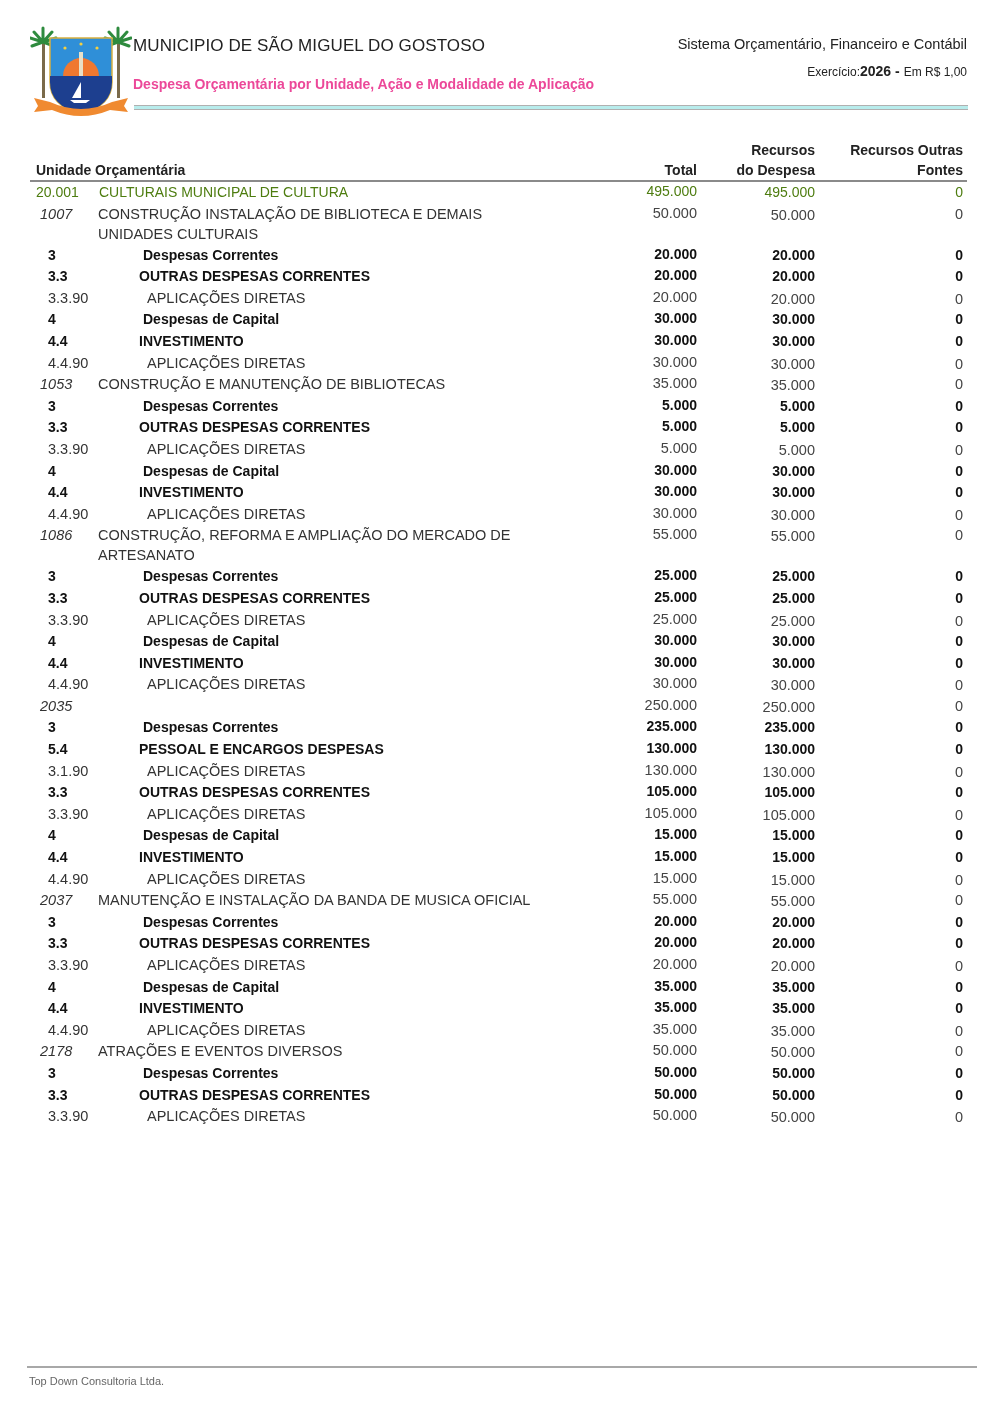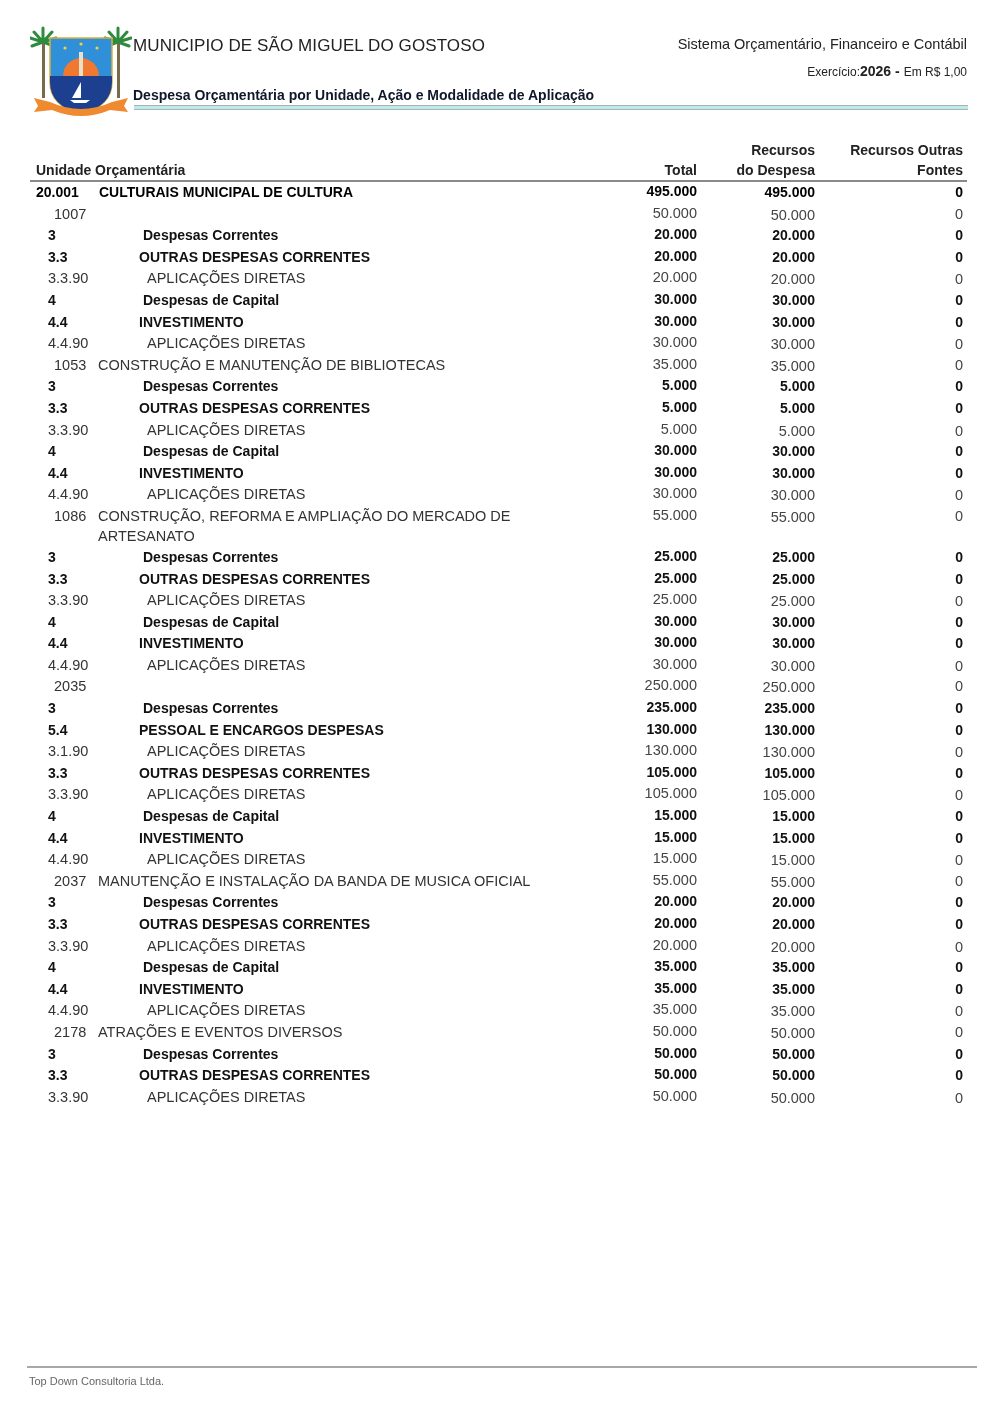--- a/index.html
+++ b/index.html
@@ -1,21 +1,21 @@
 <!DOCTYPE html>
 <html><head>
 <meta charset="utf-8">
 <style>
   html, body { margin: 0; padding: 0; background: #ffffff; }
   body { width: 1000px; height: 1413px; position: relative; font-family: "Liberation Sans", sans-serif; color: #222; overflow: hidden; }
 
   .logo { position: absolute; left: 30px; top: 24px; width: 102px; height: 96px; }
   .muni { position: absolute; left: 133px; top: 36px; font-size: 17px; color: #222; letter-spacing: 0.1px; }
   .sys { position: absolute; right: 33px; top: 36px; font-size: 14.5px; color: #222; }
-  .subtitle { position: absolute; left: 133px; top: 87px; font-size: 14px; font-weight: bold; color: #0f172a; }
+  .subtitle { position: absolute; left: 133px; top: 76px; font-size: 14px; font-weight: bold; color: #ec4899; }
   .exercise { position: absolute; right: 33px; top: 63px; font-size: 12px; color: #222; }
   .exercise .yr { font-weight: bold; font-size: 14px; }
   .exercise .dash { font-weight: bold; font-size: 14px; }
   .hdr-line { position: absolute; left: 134px; top: 105px; width: 834px; height: 3px; background: #b8ecec; border-top: 1px solid #b0b0b0; border-bottom: 1px solid #b0b0b0; }
 
   .col-head { position: absolute; top: 138px; left: 30px; width: 937px; height: 42px; border-bottom: 2px solid #8a8a8a; }
   .col-head .ch { position: absolute; font-size: 14px; font-weight: bold; color: #222; line-height: 20px; }
   .ch-unidade { left: 6px; top: 22px; }
   .ch-total { right: 270px; top: 22px; text-align: right; }
   .ch-tesouro { right: 152px; top: 2px; text-align: right; }
@@ -23,25 +23,25 @@
 
   .rows { position: absolute; top: 181px; left: 30px; width: 937px; }
   .row { position: relative; font-size: 14.5px; line-height: 20px; min-height: 21.6px; }
   .row .code { position: absolute; left: 10px; top: 1px; }
   .row .desc { display: block; padding-top: 1px; width: 440px; }
   .row .v1, .row .v2, .row .v3 { position: absolute; top: 0px; text-align: right; }
   .row .v1 { right: 270px; }
   .row .v2 { right: 152px; top: 1px; }
   .row .v3 { right: 4px; top: 1px; }
 
-  .lv0 { font-weight: bold; color: #000000; font-size: 14px; }
+  .lv0 { font-weight: normal; color: #4d7c0f; font-size: 14px; }
   .lv0 .code { left: 6px; }
   .lv0 .desc { margin-left: 69px; }
   .lv1 { color: #333; }
-  .lv1 .code { left: 24px; }
+  .lv1 .code { left: 10px; font-style: italic; }
   .lv1 .desc { margin-left: 68px; width: 440px; }
   .lv2 { font-weight: bold; color: #111; font-size: 14px; }
   .lv2 .code { left: 18px; }
   .lv2 .desc { margin-left: 100px; padding-left: 13px; }
   .lv3 { font-weight: bold; color: #111; font-size: 14px; }
   .lv3 .code { left: 18px; }
   .lv3 .desc { margin-left: 109px; }
   .lv4 { color: #333; }
   .lv4 .code { left: 18px; }
   .lv4 .desc { margin-left: 117px; }
@@ -103,20 +103,21 @@
 <div class="rows" id="rows">
     <div class="row lv0">
       <span class="code">20.001</span>
       <span class="desc">CULTURAIS MUNICIPAL DE CULTURA</span>
       <span class="v1">495.000</span>
       <span class="v2">495.000</span>
       <span class="v3">0</span>
     </div>
     <div class="row lv1">
       <span class="code">1007</span>
+      <span class="desc">CONSTRUÇÃO INSTALAÇÃO DE BIBLIOTECA E DEMAIS UNIDADES CULTURAIS</span>
       <span class="v1">50.000</span>
       <span class="v2">50.000</span>
       <span class="v3">0</span>
     </div>
     <div class="row lv2">
       <span class="code">3</span>
       <span class="desc">Despesas Correntes</span>
       <span class="v1">20.000</span>
       <span class="v2">20.000</span>
       <span class="v3">0</span>

